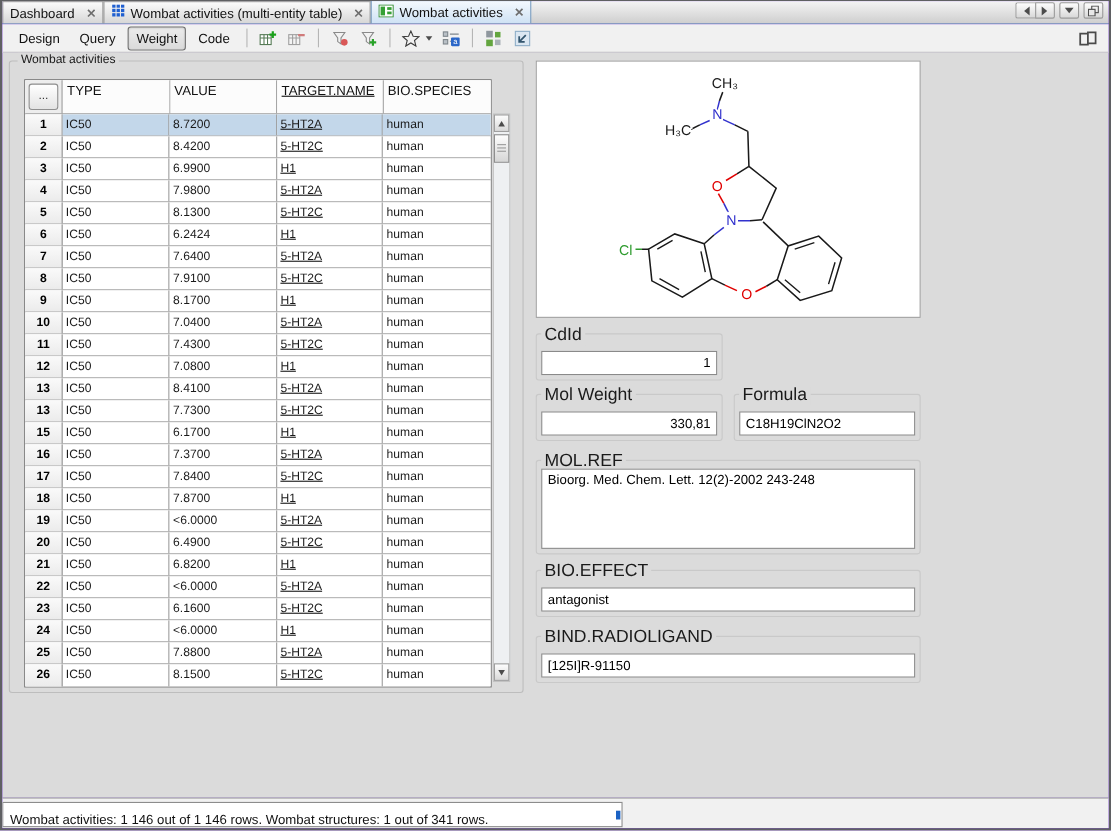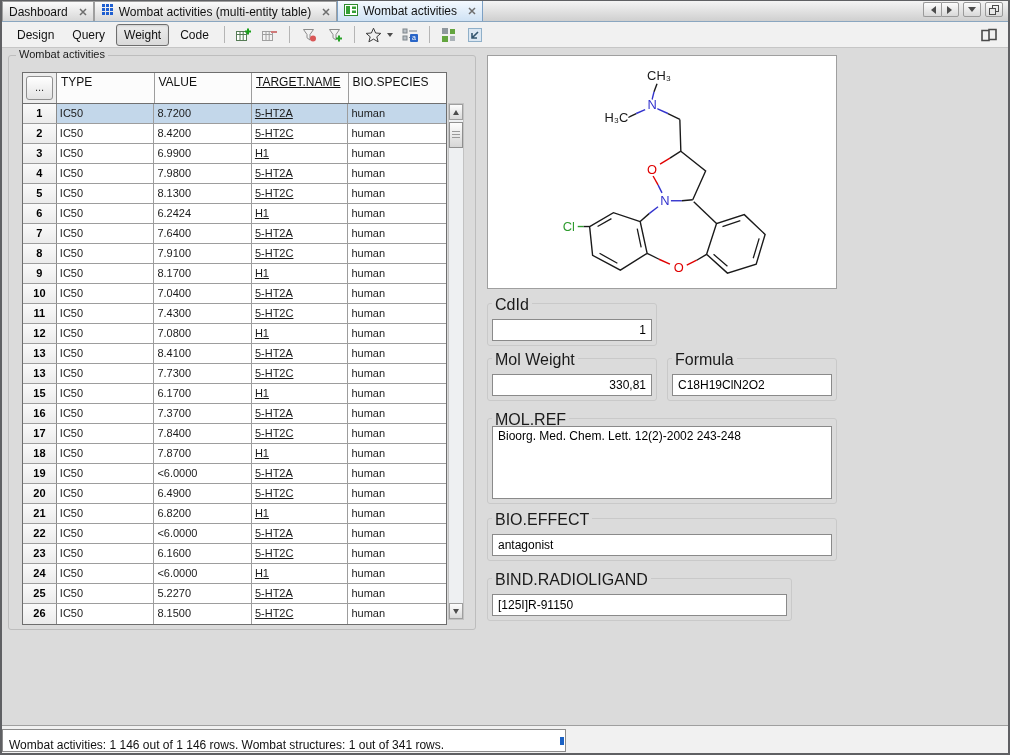--- a/index.html
+++ b/index.html
@@ -431,21 +431,21 @@
     <div class="gnum">24</div>
     <div class="gcell c1">IC50</div>
     <div class="gcell c2">&lt;6.0000</div>
     <div class="gcell c3">H1</div>
     <div class="gcell c4">human</div>
   </div>
 
   <div class="grow">
     <div class="gnum">25</div>
     <div class="gcell c1">IC50</div>
-    <div class="gcell c2">5.2270</div>
+    <div class="gcell c2">7.8800</div>
     <div class="gcell c3">5-HT2A</div>
     <div class="gcell c4">human</div>
   </div>
 
   <div class="grow">
     <div class="gnum">26</div>
     <div class="gcell c1">IC50</div>
     <div class="gcell c2">8.1500</div>
     <div class="gcell c3">5-HT2C</div>
     <div class="gcell c4">human</div>
@@ -528,21 +528,21 @@
       <input value="C18H19ClN2O2" style="">
     </div>
     <div class="fgroup" style="left:485px; top:370px; width:350px; height:86px;">
       <span class="flabel">MOL.REF</span>
       <textarea style="">Bioorg. Med. Chem. Lett. 12(2)-2002 243-248</textarea>
     </div>
     <div class="fgroup" style="left:485px; top:470px; width:350px; height:43px;">
       <span class="flabel">BIO.EFFECT</span>
       <input value="antagonist" style="">
     </div>
-    <div class="fgroup" style="left:485px; top:530px; width:305px; height:43px;">
+    <div class="fgroup" style="left:485px; top:530px; width:350px; height:43px;">
       <span class="flabel">BIND.RADIOLIGAND</span>
       <input value="[125I]R-91150" style="">
     </div>
   </div>
 
   <div class="statusbar">
     <div class="status-box">
       <span>Wombat activities: 1 146 out of 1 146 rows. Wombat structures: 1 out of 341 rows.</span>
       <span class="status-mark"></span>
     </div>

